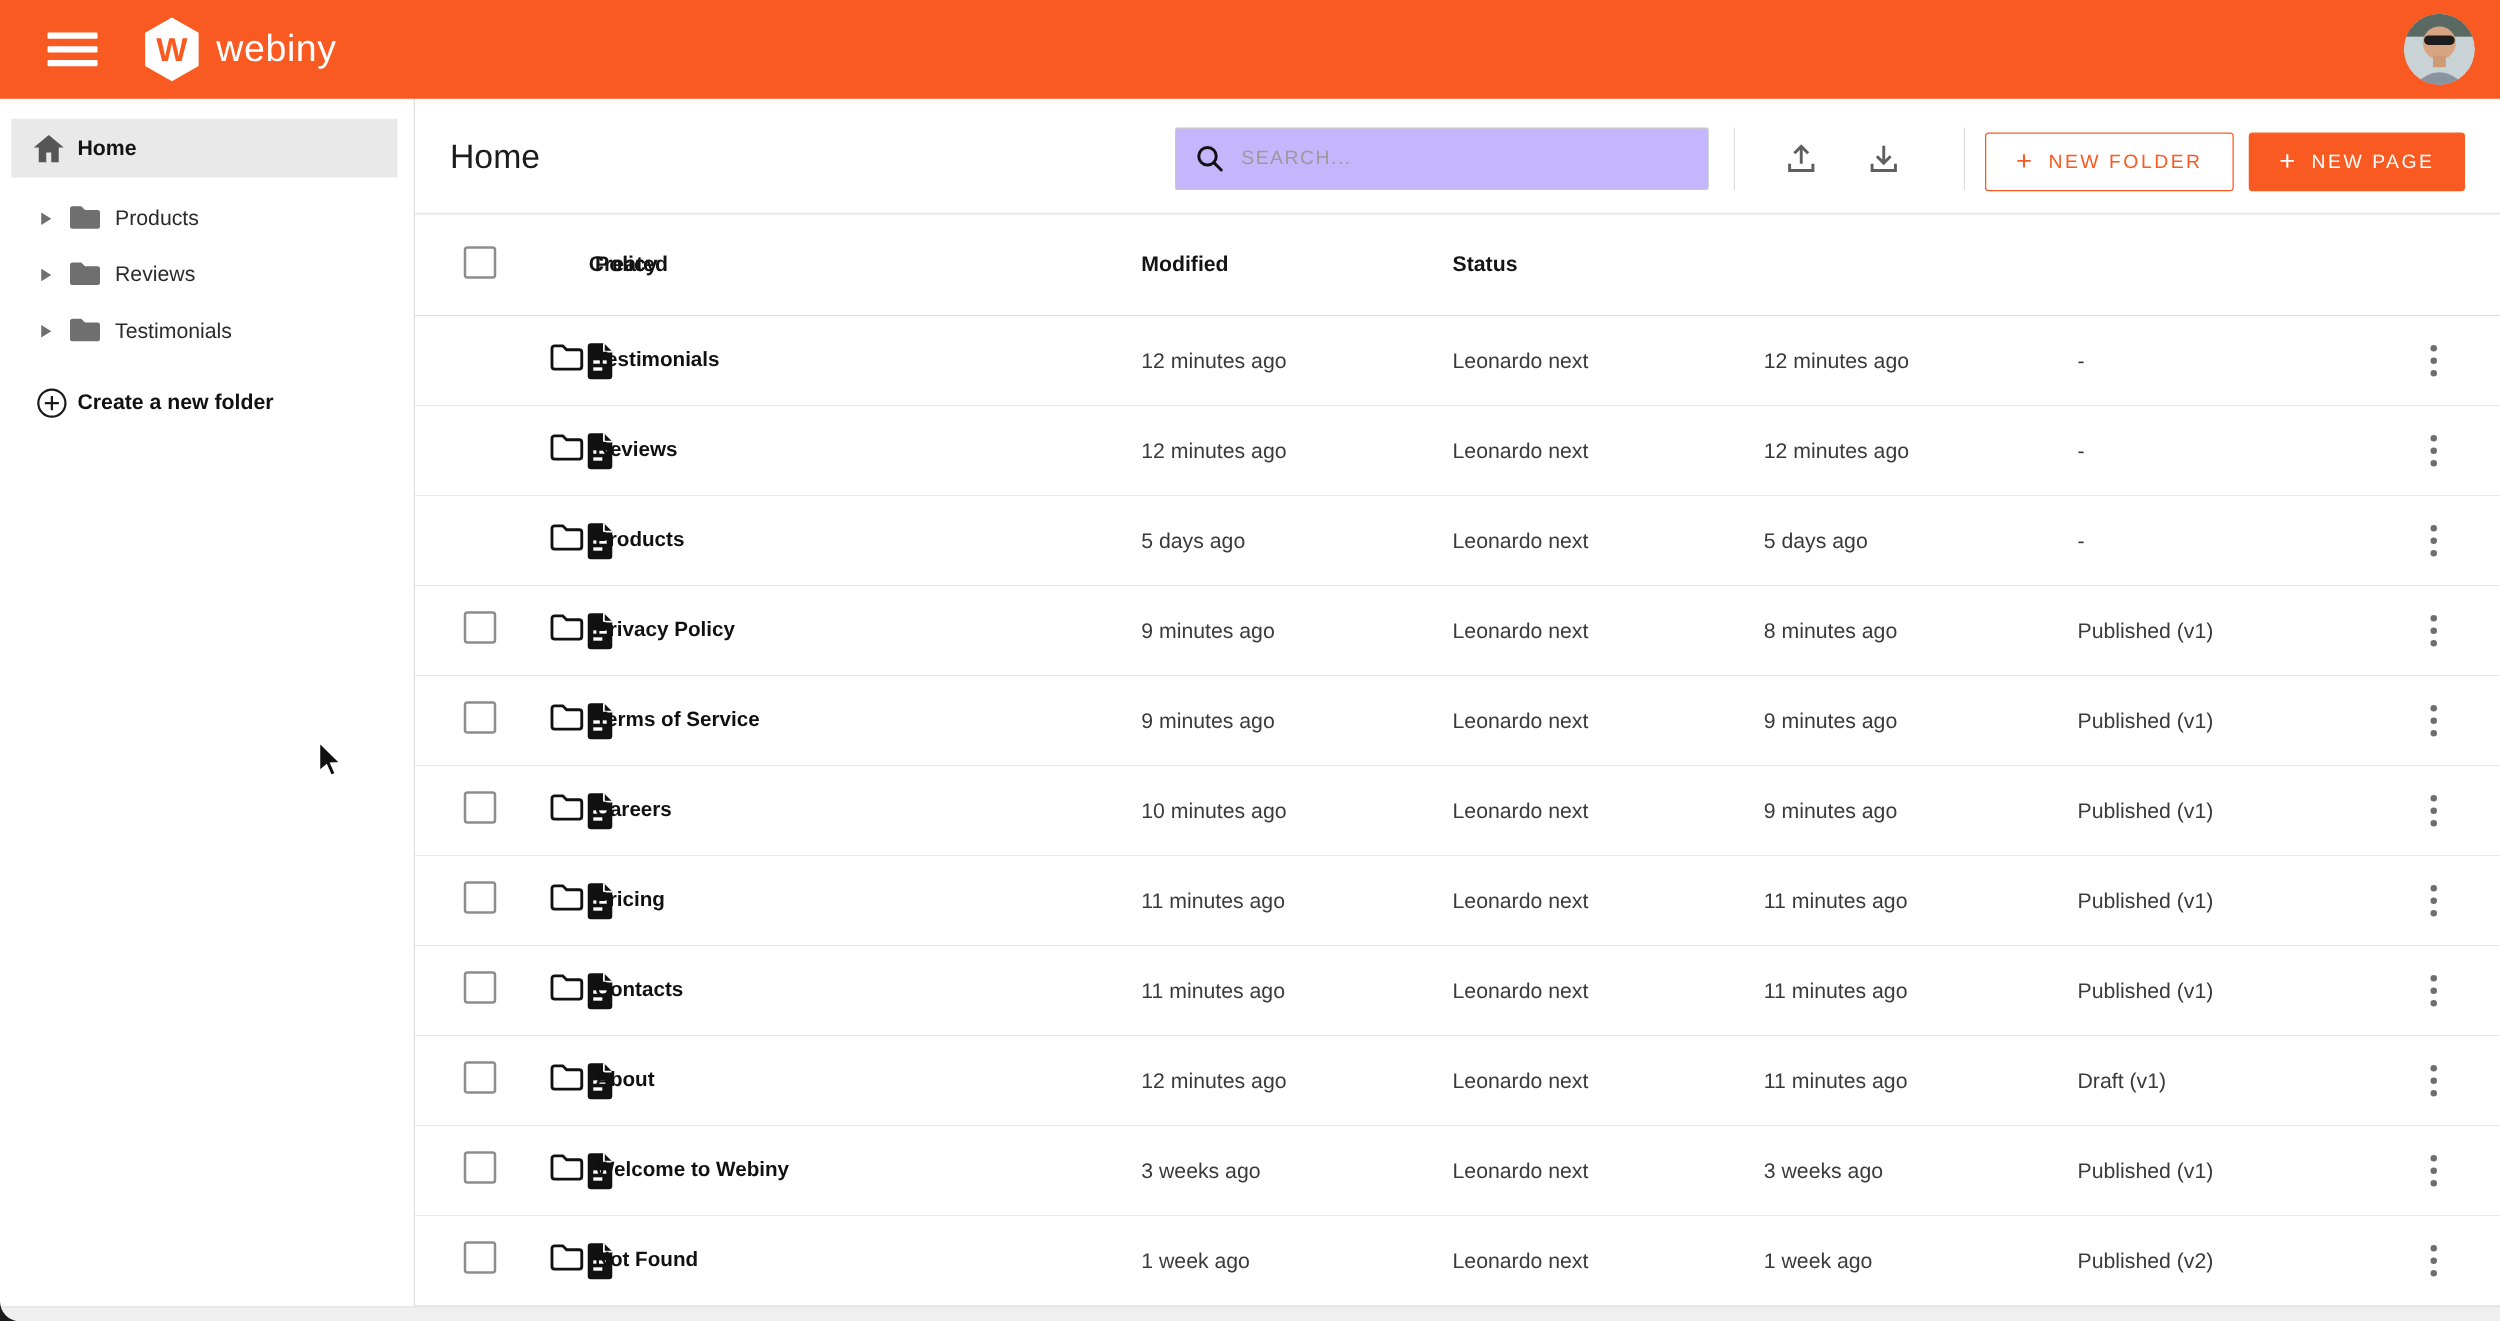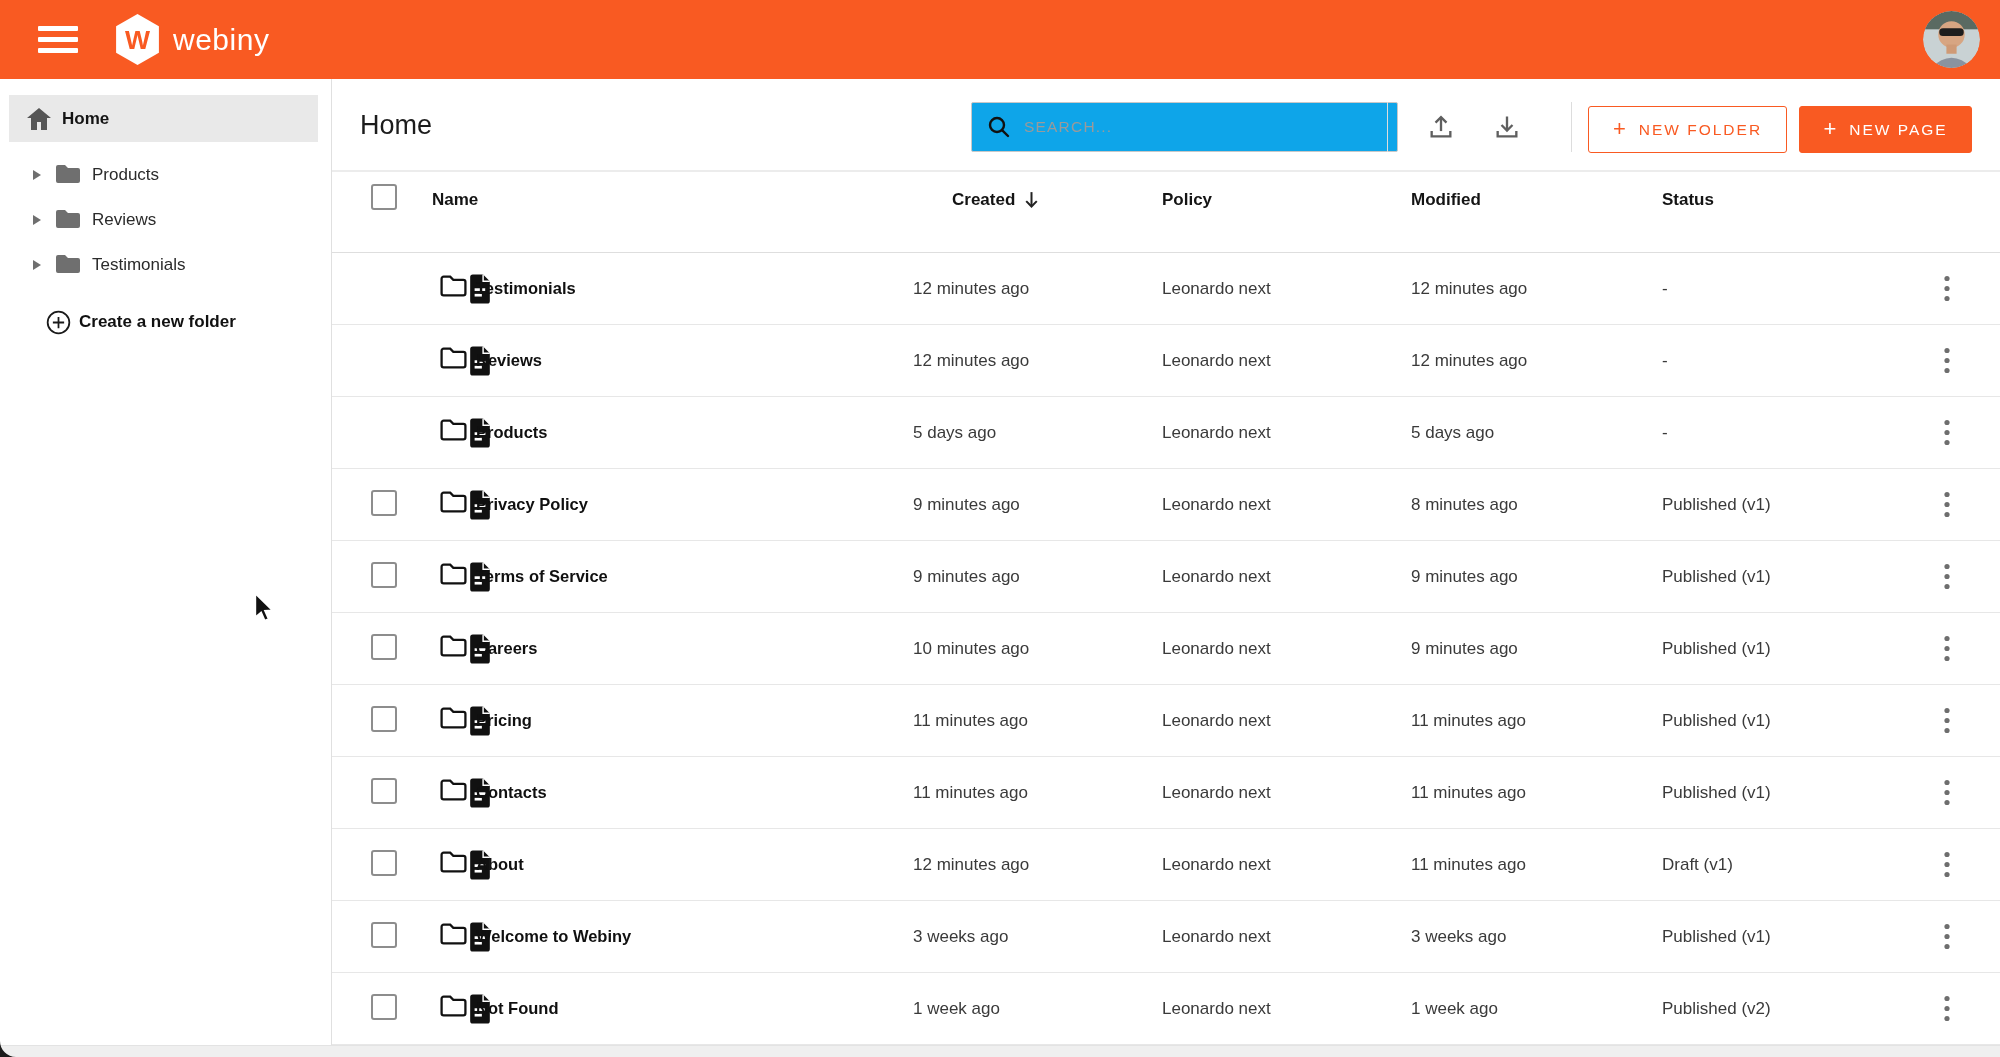--- a/index.html
+++ b/index.html
@@ -21,30 +21,30 @@
   .sidebar { position:absolute; left:0; top:79px; width:332px; height:966px;
     background:#fff; border-right:1px solid #e0e0e0; }
   .home-item { margin:16px 13px 0 9px; height:47px; background:#e9e9e9;
     display:flex; align-items:center; padding-left:18px; cursor:pointer; }
   .home-item .lbl { font-size:17px; font-weight:700; color:#141414; margin-left:11px; }
   .tree { margin-top:10px; }
   .tree-item { height:45px; display:flex; align-items:center; padding-left:33px; cursor:pointer; }
   .caret { width:0; height:0; border-left:8px solid #6f6f6f; border-top:5.5px solid transparent;
     border-bottom:5.5px solid transparent; margin-right:14px; }
   .tree-item .lbl { font-size:17px; color:#2b2b2b; margin-left:11px; }
-  .create-folder { display:flex; align-items:center; padding-left:46px; margin-top:15px;
+  .create-folder { display:flex; align-items:center; padding-left:29px; margin-top:15px;
     height:40px; cursor:pointer; }
   .create-folder .lbl { font-size:17px; font-weight:700; color:#111; margin-left:8px; }
   
   .main { position:absolute; left:332px; top:79px; width:1668px; height:966px; background:#fff; }
   .page-header { position:relative; height:93px; border-bottom:2px solid #ececec; }
   .page-title { position:absolute; left:28px; top:0; height:93px; display:flex;
     align-items:center; font-size:27px; color:#1c1c1c; }
   .search-box { position:absolute; left:608px; top:23px; width:427px; height:50px;
-    border:1px solid #c8c8c8; border-radius:2px; display:flex; align-items:center; background:#0ea5e9;margin-left:31px; }
+    border:1px solid #c8c8c8; border-radius:2px; display:flex; align-items:center; background:#c4b5fd; }
   .search-box .sicon { margin:0 13px 0 15px; display:flex; }
   .search-box input { border:none; outline:none; flex:1; font-family:inherit;
     font-size:15.5px; letter-spacing:1.2px; color:#333; background:transparent; }
   .search-box input::placeholder { color:#9a9a9a; }
   .vdiv { position:absolute; top:23px; width:1px; height:50px; background:#ddd; }
   .vdiv1 { left:1055px; } .vdiv2 { left:1239px; }
   .icon-btn { position:absolute; top:26px; width:44px; height:44px; display:flex;
     align-items:center; justify-content:center; background:none; border:none; cursor:pointer; }
   .upload-btn { left:1087px; } .download-btn { left:1153px; }
   .btn { position:absolute; top:27px; height:47px; border-radius:3px; font-family:inherit;
@@ -201,21 +201,20 @@
       <span>NEW FOLDER</span>
     </button>
     <button class="btn btn-solid">
       <span class="plus">+</span>
       <span>NEW PAGE</span>
     </button>
   </div>
 
   <div class="thead grid-cols">
     <div><span class="checkbox"></span></div>
-    <div class="h-name">Name</div>
     <div class="h-created">
       <span>Created</span>
       <svg width="17" height="19" viewBox="0 0 16 18" fill="none" stroke="#222" stroke-width="1.9">
           <path d="M8 2 V15"></path>
           <path d="M3 10.5 L8 15.6 L13 10.5"></path>
         </svg>
     </div>
     <div>Policy</div>
     <div>Modified</div>
     <div>Status</div>

